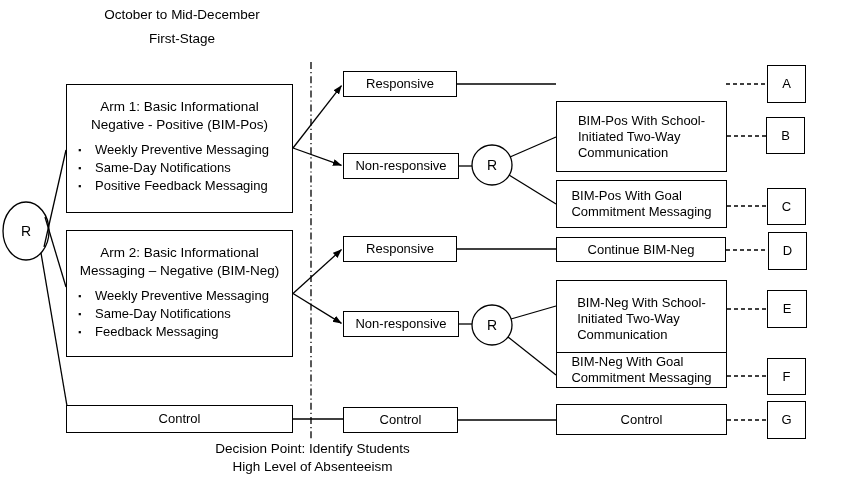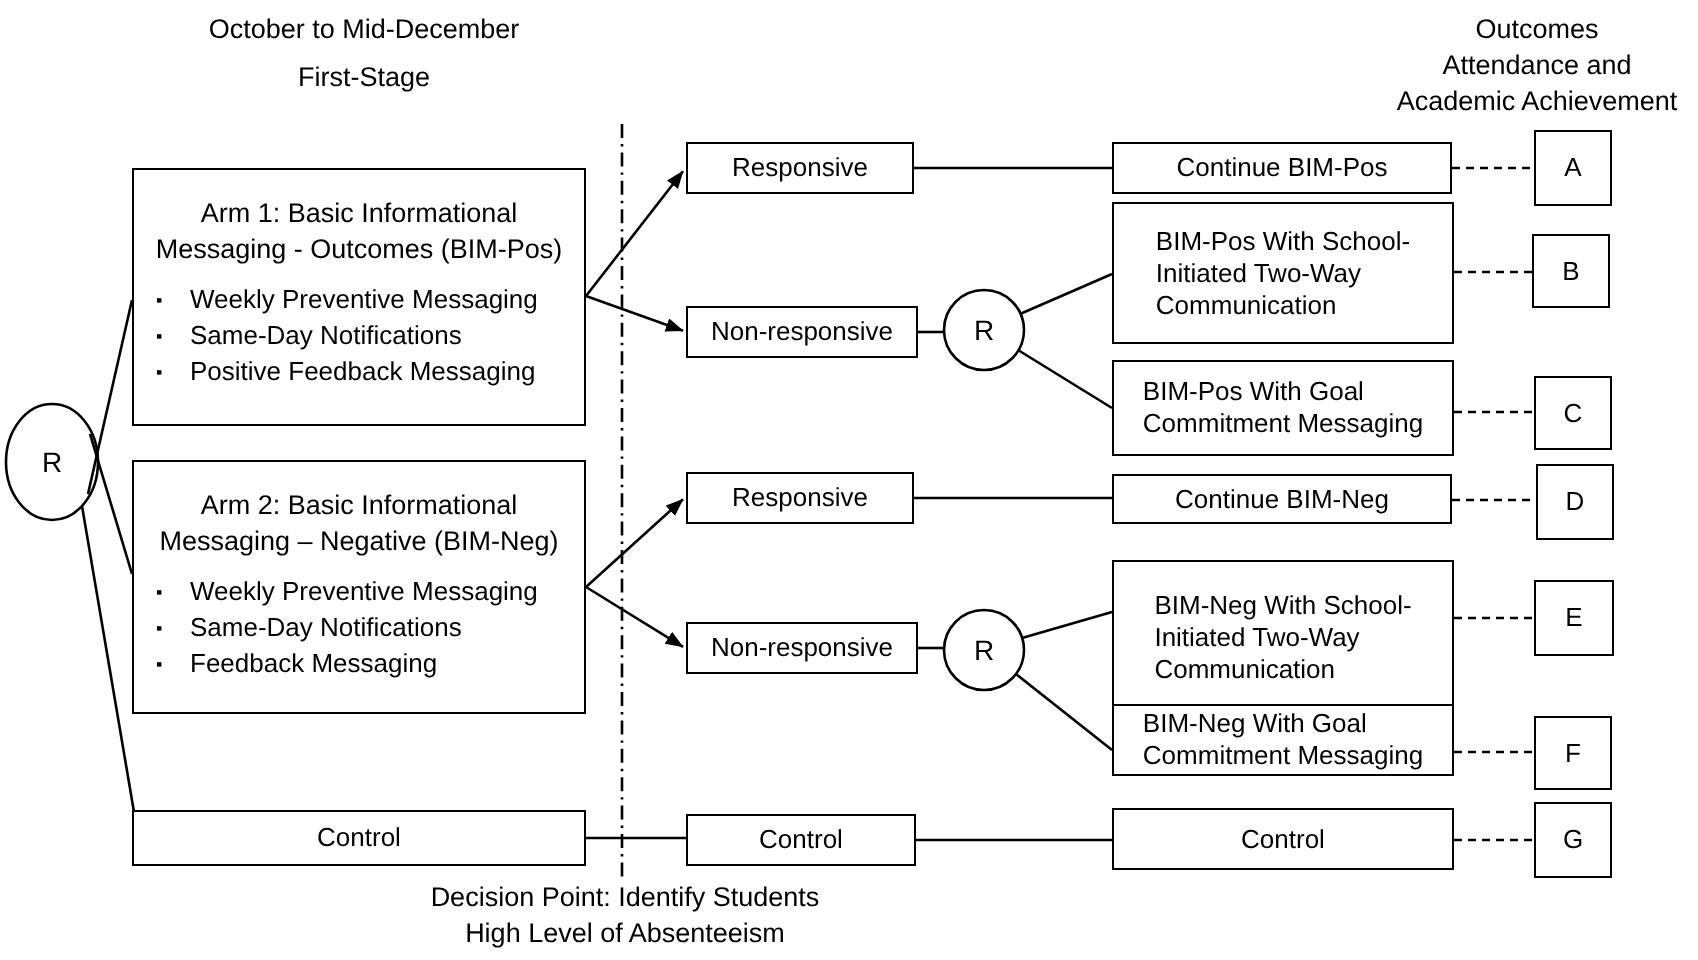--- a/index.html
+++ b/index.html
@@ -79,31 +79,28 @@
         <line x1="727" y1="376" x2="767" y2="376"></line>
         <line x1="727" y1="420" x2="767" y2="420"></line>
       </g>
     </g>
   </svg>
 
   <div class="hdr" style="left:79px; top:6px; width:206px;">
     <div>October to Mid-December</div>
     <div style="margin-top:6px;">First-Stage</div>
   </div>
-  <div class="hdr multiline" style="left:688px; top:6px; width:161px;">Outcomes
-Attendance and
-Academic Achievement</div>
 
   <div class="r-label" style="left:6px;  top:222px;">R</div>
   <div class="r-label" style="left:472px; top:156px;">R</div>
   <div class="r-label" style="left:472px; top:316px;">R</div>
 
   <div class="armbox" style="left:66px; top:84px; width:227px; height:129px;">
     <div class="arm-title">Arm 1: Basic Informational
-Messaging - Outcomes (BIM-Pos)</div>
+Negative - Positive (BIM-Pos)</div>
     <div class="arm-bullets">
       <div class="bullet-row">
         <span class="bullet-glyph">▪</span>
         <span>Weekly Preventive Messaging</span>
       </div>
       <div class="bullet-row">
         <span class="bullet-glyph">▪</span>
         <span>Same-Day Notifications</span>
       </div>
       <div class="bullet-row">
@@ -133,21 +130,20 @@
   </div>
 
   <div class="box" style="left:66px; top:405px; width:227px; height:28px;">Control</div>
 
   <div class="box" style="left:343px; top:71px;  width:114px; height:26px;">Responsive</div>
   <div class="box" style="left:343px; top:153px; width:116px; height:26px;">Non-responsive</div>
   <div class="box" style="left:343px; top:236px; width:114px; height:26px;">Responsive</div>
   <div class="box" style="left:343px; top:311px; width:116px; height:26px;">Non-responsive</div>
   <div class="box" style="left:343px; top:407px; width:115px; height:26px;">Control</div>
 
-  <div class="box" style="left:556px; top:71px;  width:170px; height:26px;">Continue BIM-Pos</div>
   <div class="box multiline" style="left:556px; top:101px; width:171px; height:71px;">BIM-Pos With School-
 Initiated Two-Way
 Communication</div>
   <div class="box multiline" style="left:556px; top:180px; width:171px; height:48px;">BIM-Pos With Goal
 Commitment Messaging</div>
   <div class="box" style="left:556px; top:237px; width:170px; height:25px;">Continue BIM-Neg</div>
   <div class="box multiline" style="left:556px; top:280px; width:171px; height:77px;">BIM-Neg With School-
 Initiated Two-Way
 Communication</div>
   <div class="box multiline" style="left:556px; top:352px; width:171px; height:36px;">BIM-Neg With Goal

